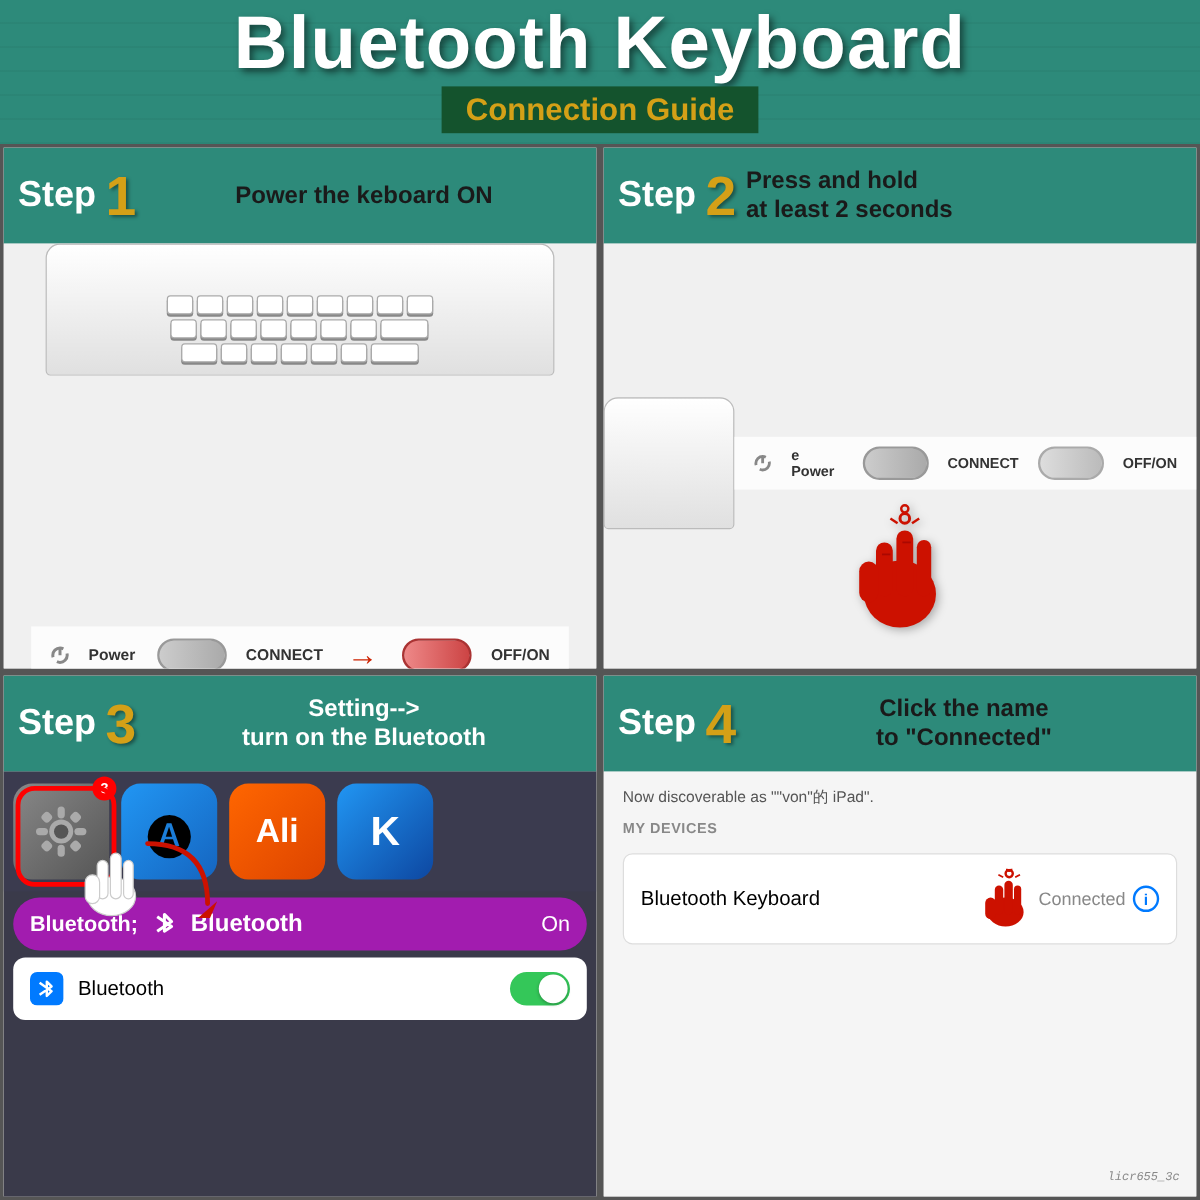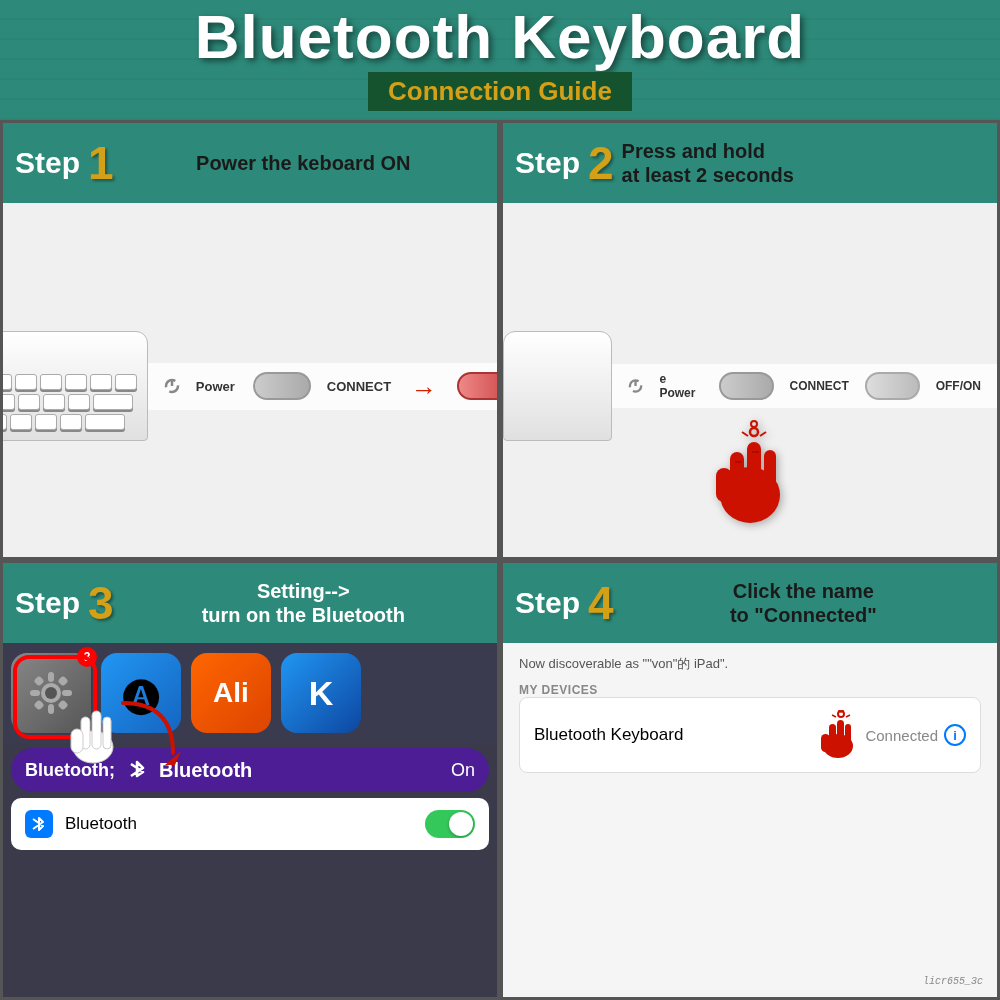--- a/index.html
+++ b/index.html
@@ -100,23 +100,23 @@
       line-height: 1.2;
       flex: 1;
       text-align: center;
     }
 
     
     .step1-content {
       background: #f0f0f0;
       height: calc(100% - 68px);
       display: flex;
-      flex-direction: row;
-      align-items: center;
-      justify-content: center;
+      flex-direction: column;
+      align-items: center;
+      justify-content: space-between;
       position: relative;
     }
     .switch-off {
       width: 58px;
       height: 28px;
       border-radius: 14px;
       background: linear-gradient(to right, #ccc, #aaa);
       border: 2px solid #999;
       position: relative;
     }
@@ -199,21 +199,21 @@
       position: absolute;
       top: 2px;
       left: 2px;
       width: 84px;
       height: 84px;
       border: 4px solid red;
       border-radius: 16px;
       z-index: 5;
     }
     .bluetooth-row {
-      background: #4c1d95;
+      background: #a21caf;
       margin: 105px 8px 0;
       border-radius: 22px;
       display: flex;
       align-items: center;
       padding: 10px 14px;
       gap: 12px;
     }
     .bt-icon {
       color: #fff;
       font-size: 18px;
@@ -276,21 +276,21 @@
     .discoverable-text {
       font-size: 13px;
       color: #555;
       margin-bottom: 10px;
     }
     .my-devices-label {
       font-size: 12px;
       color: #888;
       font-weight: 700;
       letter-spacing: 0.5px;
-      margin-bottom: 0;
+      margin-bottom: 14px;
     }
     .device-row {
       display: flex;
       align-items: center;
       background: #fff;
       border-radius: 8px;
       padding: 12px 14px;
       margin-bottom: 12px;
       border: 1px solid #ddd;
     }

